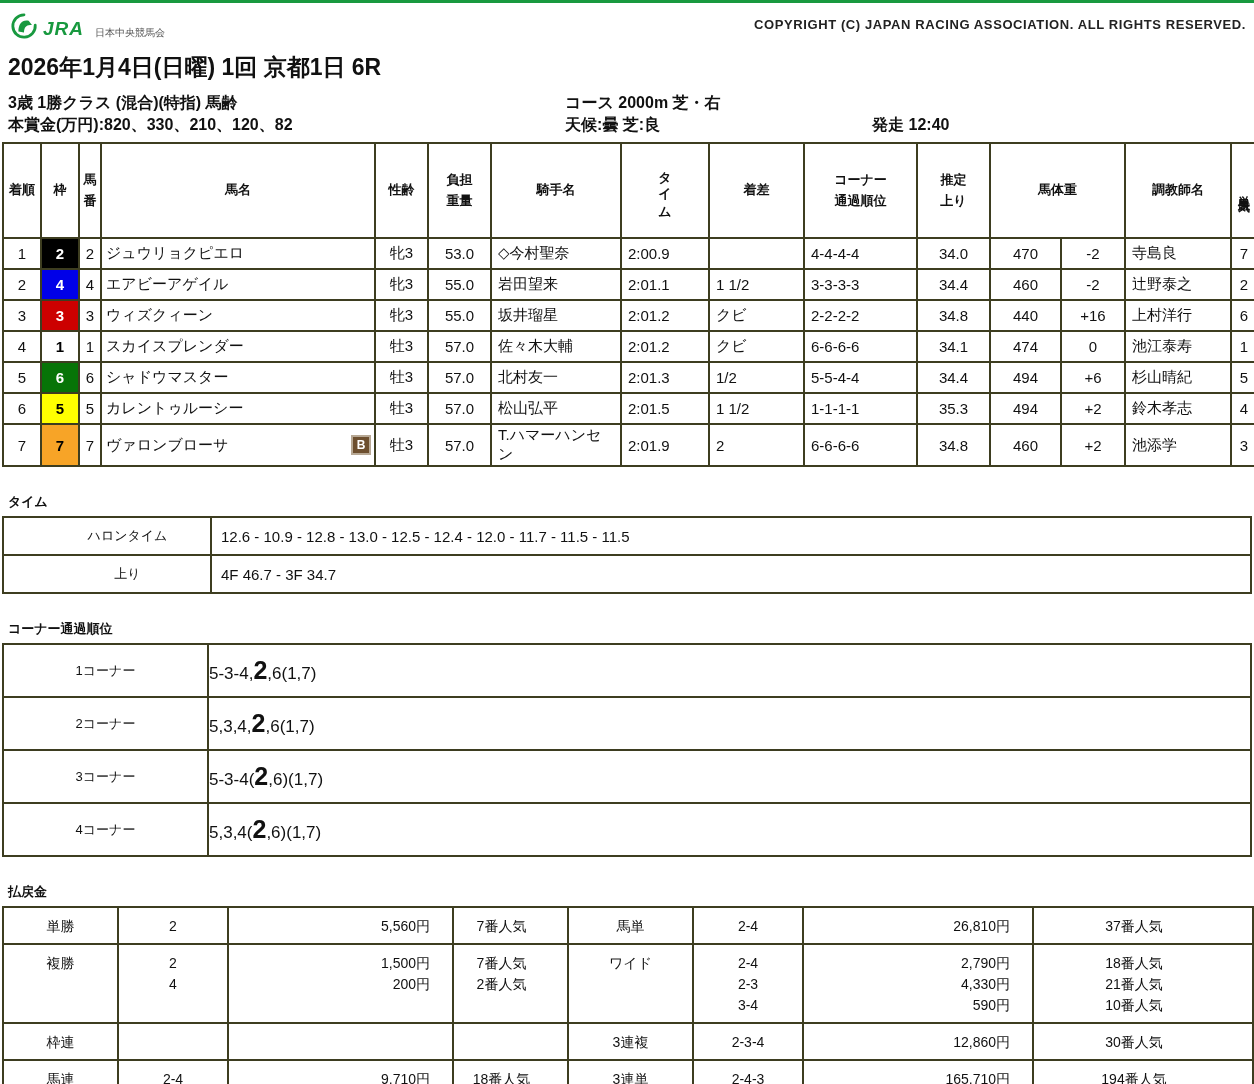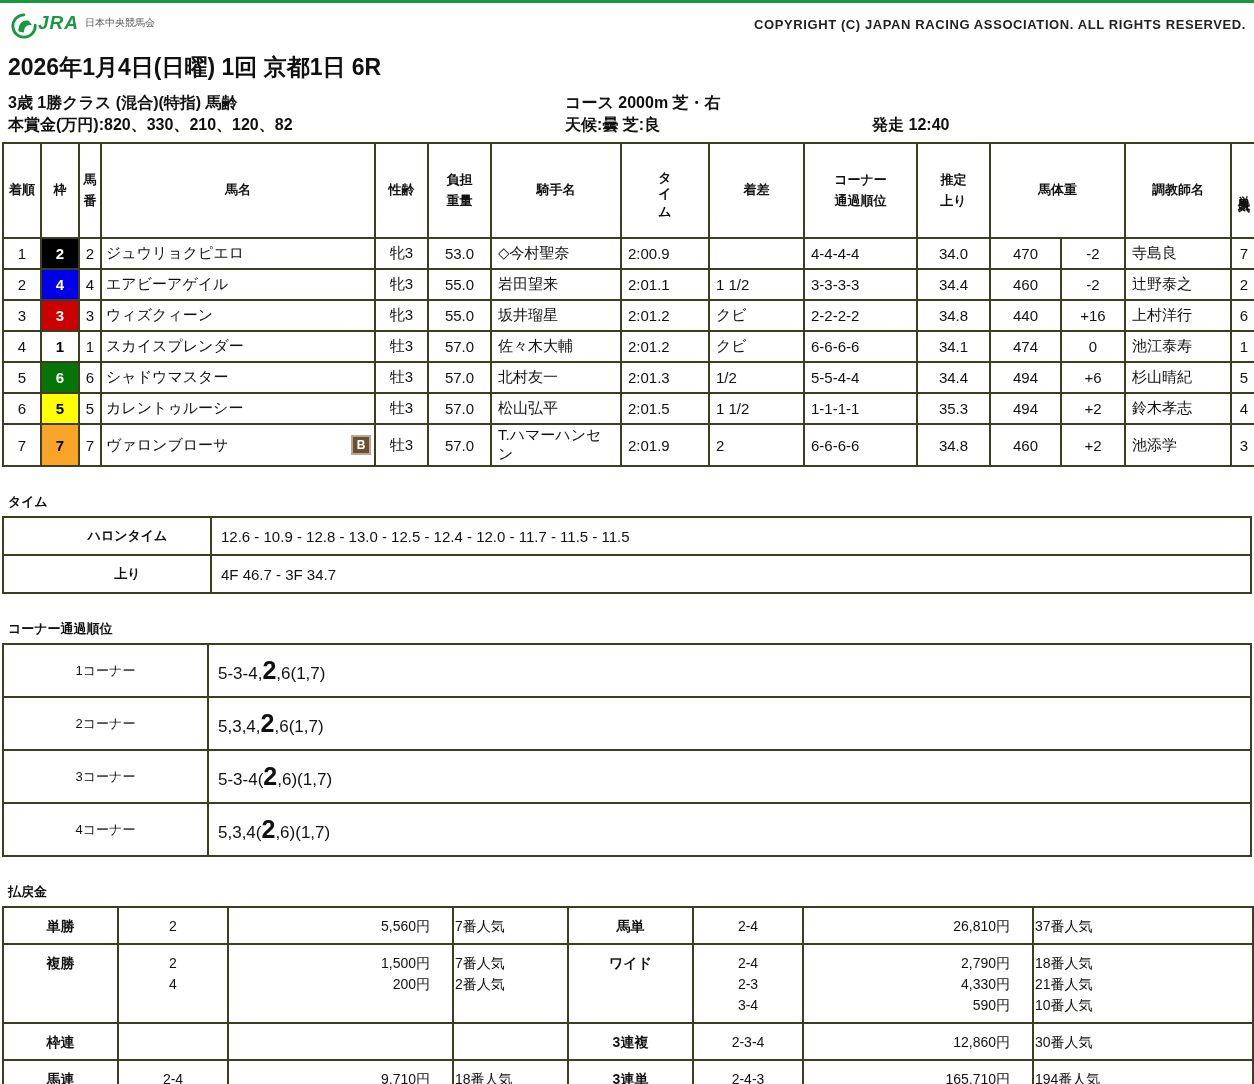--- a/index.html
+++ b/index.html
@@ -4,21 +4,21 @@
 <style>
   html,body { margin:0; padding:0; background:#fff; }
   body {
     width:1254px; height:1084px;
     font-family:"Liberation Sans","DejaVu Sans",sans-serif;
     color:#111; overflow:hidden;
   }
   .topbar { height:3px; background:#18993f; }
 
   .masthead { display:flex; justify-content:space-between; align-items:flex-start; padding:9px 8px 0 10px; height:34px; }
-  .logo { display:flex; align-items:flex-start; }
+  .logo { display:flex; align-items:flex-end; gap:5px; }
   .logo-jra { color:#18993f; font-weight:bold; font-size:19px; font-style:italic; letter-spacing:1px; }
   .logo-sub { font-size:10px; color:#555; margin-left:6px; padding-top:4px; }
   .copyright { font-size:13px; font-weight:800; letter-spacing:0.6px; color:#222; padding-top:5px; }
 
   .race-title { font-size:23px; font-weight:bold; margin:6px 0 7px 8px; }
 
   .race-info { position:relative; margin:0 8px 8px 8px; font-size:16px; font-weight:bold; height:44px; }
   .info-row { position:relative; height:22px; }
   .info-row span { position:absolute; top:3px; white-space:nowrap; }
   .i-left { left:0; }
@@ -46,32 +46,32 @@
   [data-frame="7"] { background:#f7a427; color:#000; }
   .name-cell { position:relative; text-align:left; padding-left:6px; }
   .b-badge { position:absolute; right:3px; top:50%; transform:translateY(-50%);
     display:inline-block; width:16px; height:16px; background:#6d4f2f; color:#fff;
     font-weight:bold; font-size:12px; line-height:16px; text-align:center;
     border:2px solid #b7a894; }
   .b-badge:empty { display:none; }
 
   .sec-label { font-size:13px; font-weight:bold; margin:26px 0 5px 8px; }
 
-  .time-table th { width:163px; font-size:13px; font-weight:bold; text-align:center; height:34px;padding-left:42px; }
+  .time-table th { width:163px; font-size:13px; font-weight:normal; text-align:center; height:34px;padding-left:42px; }
   .time-table td { font-size:15px; text-align:left; padding-left:9px; }
 
   .corner-table th { width:201px; font-size:13px; font-weight:normal; text-align:center; height:49px; }
-  .corner-table td { font-size:17px; text-align:left; padding-left:9px; vertical-align:middle; }
+  .corner-table td { font-size:17px; text-align:left; padding-left:0; vertical-align:middle; }
   .corner-table .big { font-size:25px; font-weight:bold; }
 
   .payout-table th, .payout-table td { font-size:14px; vertical-align:top; padding-top:8px; padding-bottom:6px; line-height:21px; }
-  .payout-table th { font-weight:bold; text-align:center; }
+  .payout-table th { font-weight:normal; text-align:center; }
   .pcombo { text-align:center; }
   .pamount { text-align:right; padding-right:22px; }
-  .ppop { text-align:left; padding-right:19px; }
+  .ppop { text-align:center; padding-right:19px; }
   .pre { white-space:pre-line; }
 </style>
 </head>
 <body>
 
 <div class="topbar"></div>
 
 <div class="masthead">
   <div class="logo">
     <svg width="28" height="28" viewBox="0 0 30 30">

